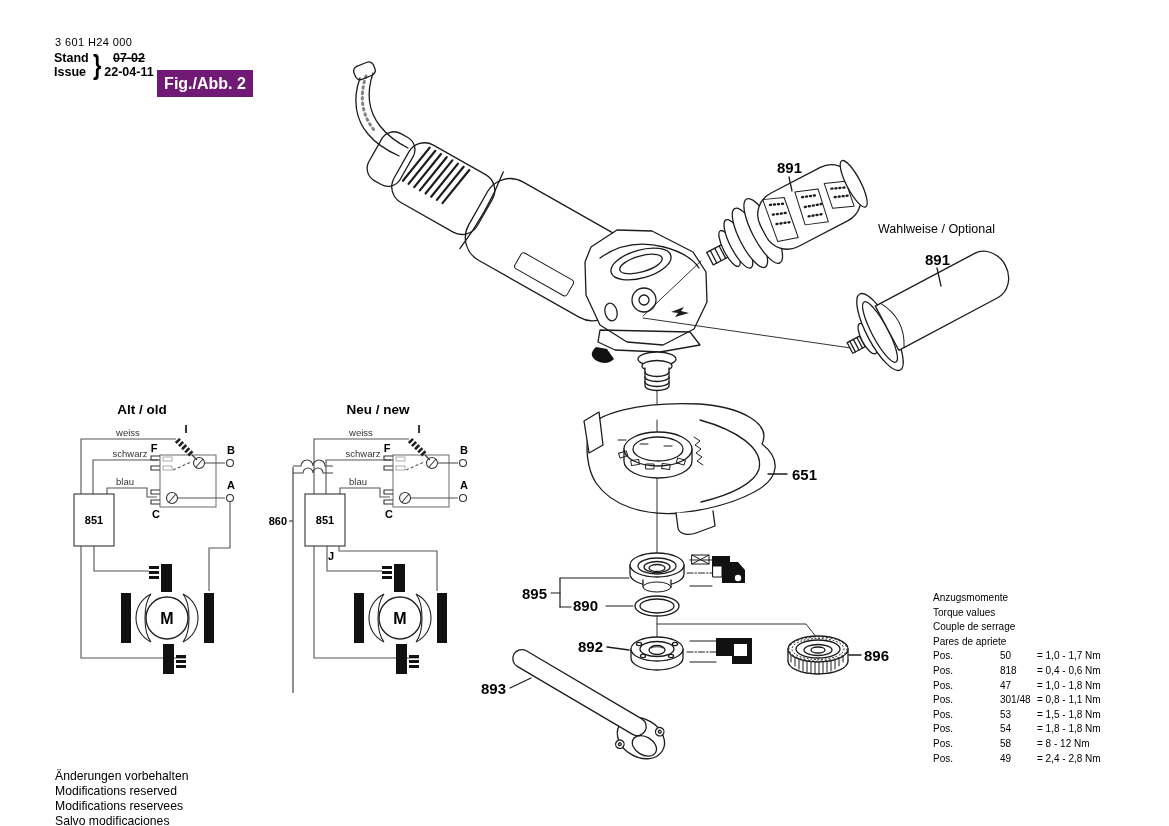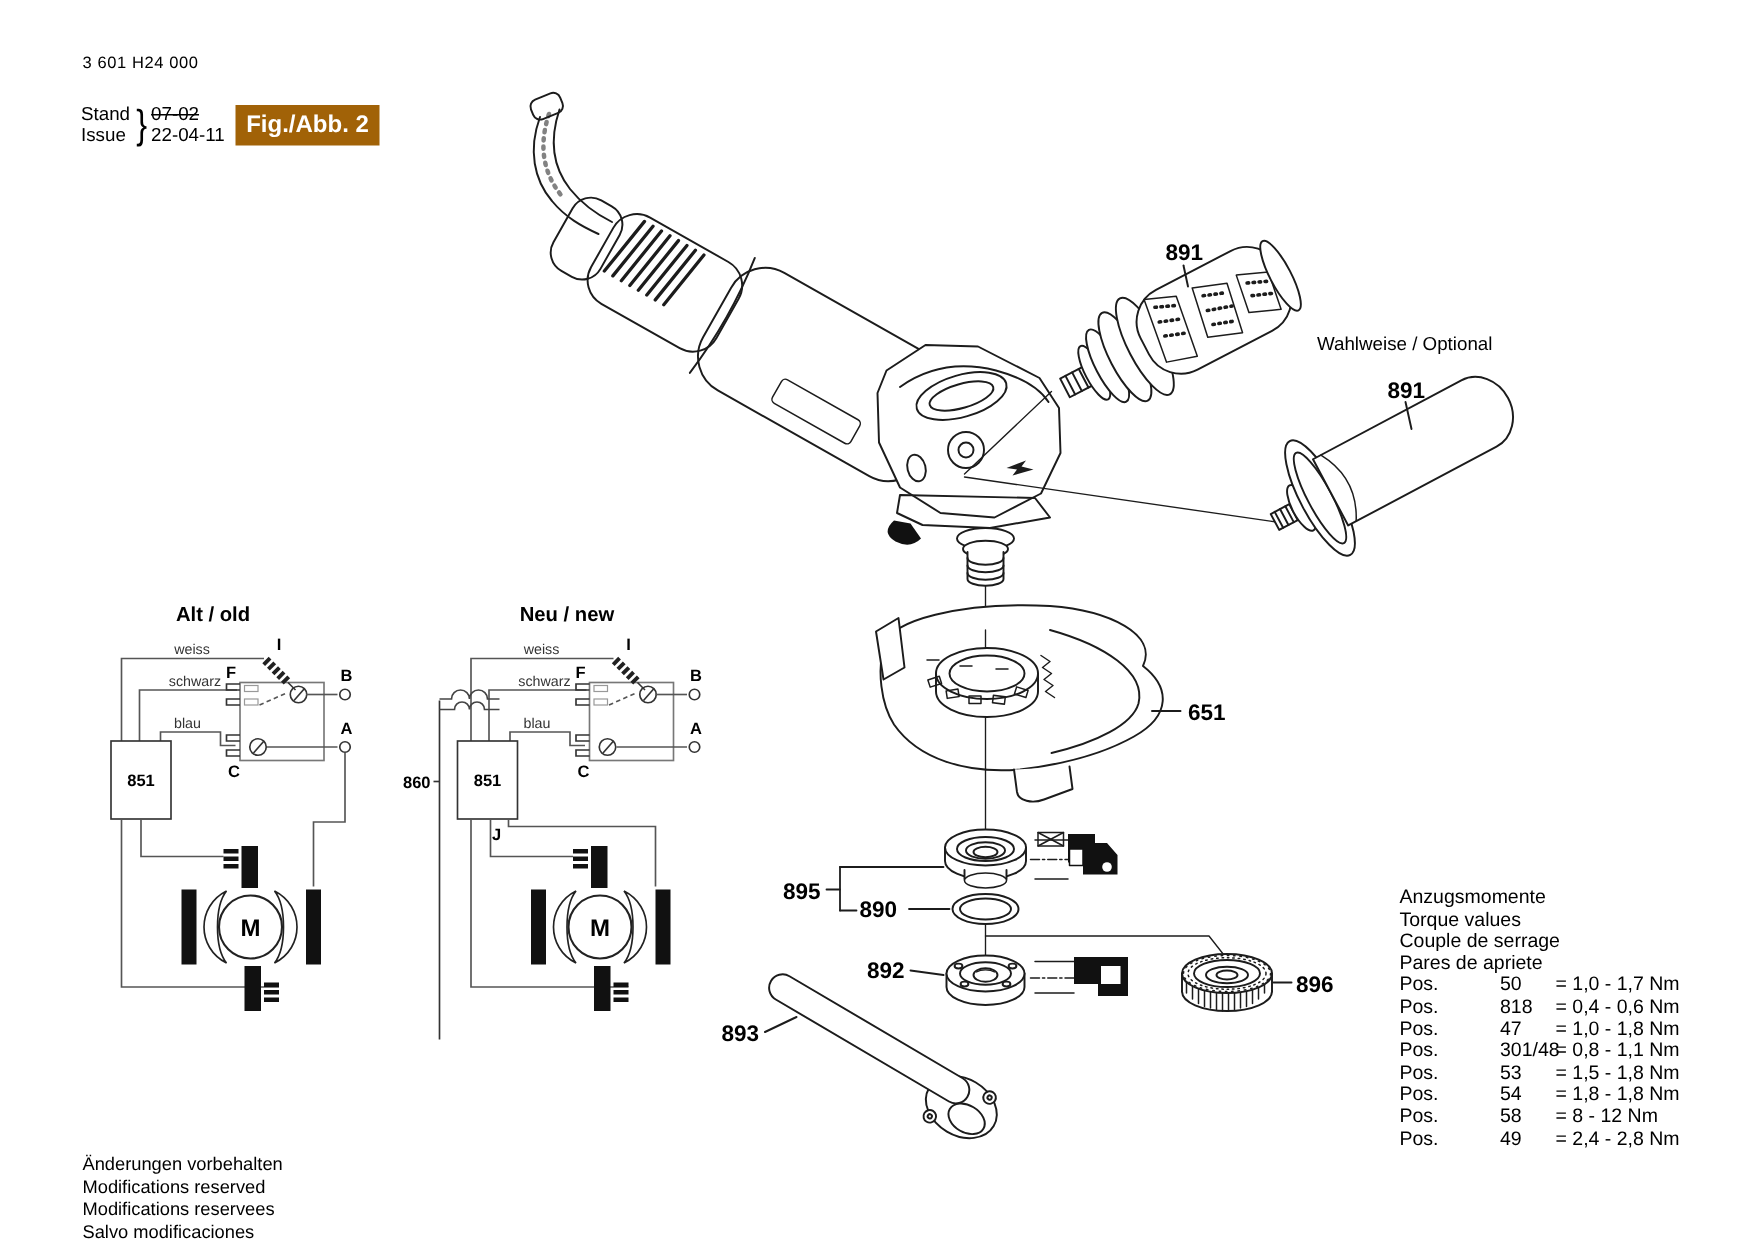--- a/index.html
+++ b/index.html
@@ -1,28 +1,28 @@
 <!DOCTYPE html>
 <html><head>
 <meta charset="utf-8">
 <style>
   html,body{margin:0;padding:0;background:#fff;}
   .page{position:relative;width:1169px;height:826px;background:#fff;overflow:hidden;
         font-family:"Liberation Sans", sans-serif;color:#000;}
   .abs{position:absolute;}
   .docnum{left:55px;top:36px;font-size:11px;letter-spacing:.4px;}
-  .stand-block{left:54px;top:70px;font-size:12.5px;line-height:13.5px;}
+  .stand-block{left:54px;top:52px;font-size:12.5px;line-height:13.5px;font-weight:bold;}
   .stand-col{display:inline-block;vertical-align:top;}
   .brace{display:inline-block;vertical-align:top;font-size:27px;line-height:27px;
          transform:scaleX(.8);margin:0 2px 0 3px;}
   .val-col{display:inline-block;vertical-align:top;}
-  .struck{text-decoration:line-through;}
-  .figbox{left:157px;top:70px;width:96px;height:27px;background:#a16207;color:#fff;
+  .struck{text-decoration:line-through;text-align:center;}
+  .figbox{left:157px;top:70px;width:96px;height:27px;background:#701a75;color:#fff;
           font-size:16px;font-weight:bold;display:flex;align-items:center;justify-content:center;}
-  .torque{left:933px;top:591px;font-size:13px;line-height:14.6px;white-space:nowrap;}
+  .torque{left:933px;top:591px;font-size:10px;line-height:14.6px;white-space:nowrap;}
   .trow{display:flex;}
   .tp{width:33px;}
   .tn{width:37px;margin-left:34px;}
   .notes{left:55px;top:722px;font-size:12.2px;line-height:15px;margin-top:47px;}
   svg text{font-family:"Liberation Sans", sans-serif;}
   .t-part{font-size:15px;font-weight:bold;fill:#000;}
   .t-title{font-size:13.5px;font-weight:bold;fill:#000;}
   .t-wire{font-size:9.5px;fill:#333;}
   .t-term{font-size:11px;font-weight:bold;fill:#000;}
   .t-mod{font-size:11px;font-weight:bold;fill:#000;}

